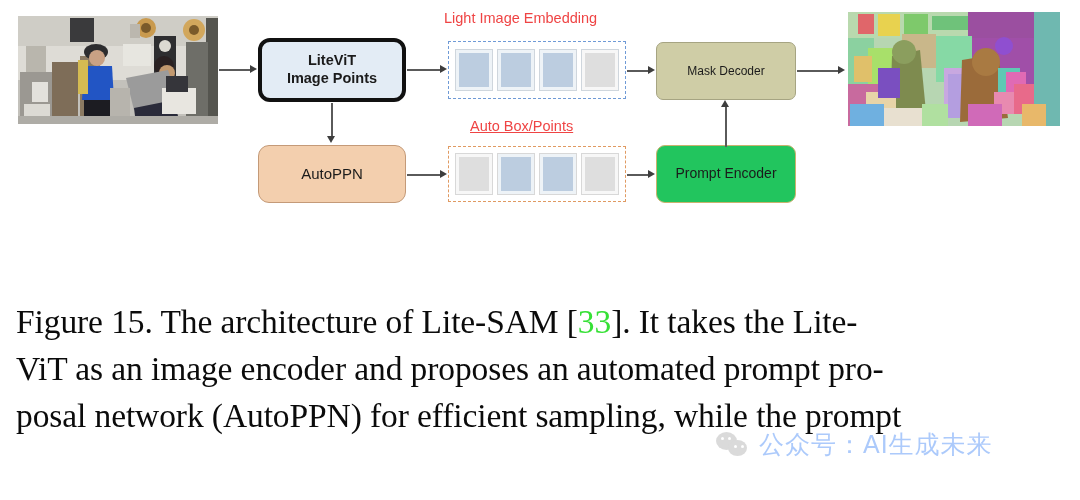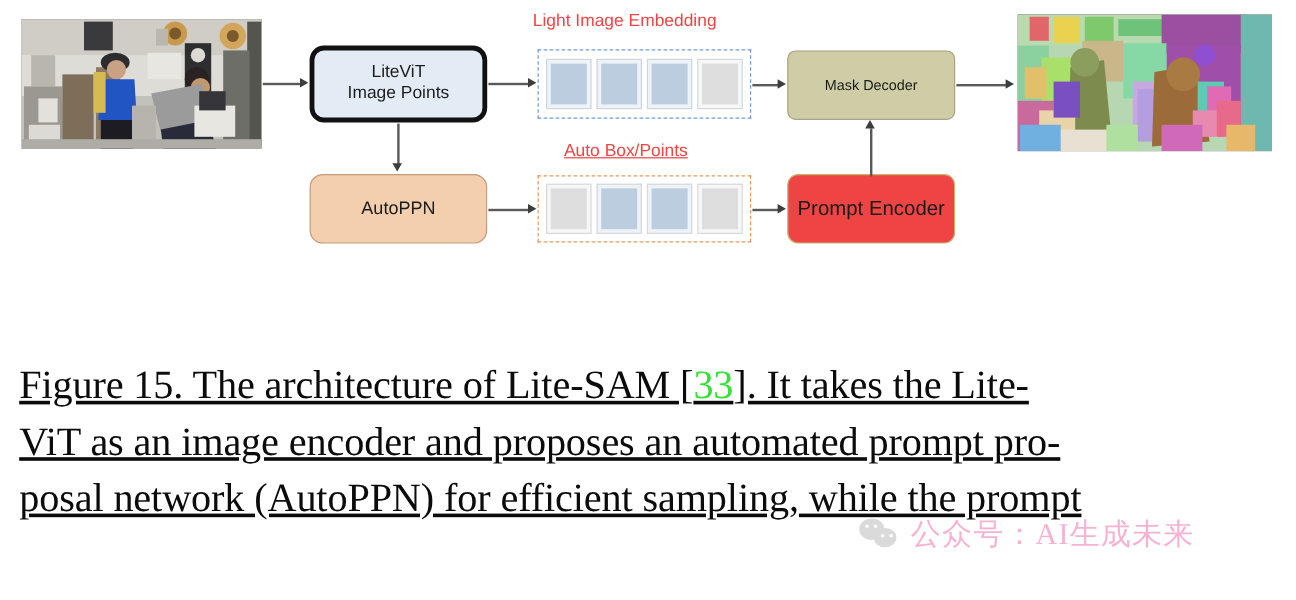--- a/index.html
+++ b/index.html
@@ -44,43 +44,43 @@
     line-height: 1.22;
     color: #1b1b1b;
   }
 
   #node-litevit {
     left: 258px; top: 38px; width: 148px; height: 64px;
     background: #e3ecf5;
     border: 4px solid #111111;
     border-radius: 12px;
     font-size: 14.5px;
-    font-weight: 400;
+    font-weight: 700;
   }
   #node-autoppn {
     left: 258px; top: 145px; width: 148px; height: 58px;
     background: #f3cfae;
     border: 1px solid #c49a78;
     border-radius: 11px;
     font-size: 15px;
     align-items: center;
   }
   #node-mask-decoder {
     left: 656px; top: 42px; width: 140px; height: 58px;
     background: #cfcda6;
     border: 1px solid #a6a482;
     border-radius: 7px;
     font-size: 12px;
   }
   #node-prompt-encoder {
     left: 656px; top: 145px; width: 140px; height: 58px;
-    background: #ef4444;
+    background: #22c55e;
     border: 1px solid #c9b26e;
     border-radius: 9px;
-    font-size: 17px;
+    font-size: 14px;
   }
 
   
   .group-label {
     position: absolute;
     font-size: 14.5px;
     color: #ef4444;
     white-space: nowrap;
   }
   #label-embedding { left: 444px; top: 10px; }
@@ -152,37 +152,37 @@
     left: 16px;
     top: 298px;
     width: 1050px;
     font-family: "Liberation Serif", serif;
     font-size: 33.5px;
     line-height: 47px;
     color: #0b0b0b;
     letter-spacing: -0.1px;
   }
   #caption .cite { color: #36e036; }
-  .cap-line { white-space: nowrap; text-decoration: underline; }
+  .cap-line { white-space: nowrap; }
 
   
   #watermark {
     position: absolute;
     left: 716px;
     top: 428px;
     display: flex;
     align-items: center;
     gap: 9px;
     opacity: 0.42;
     pointer-events: none;
   }
   #watermark .wm-text {
-    font-family: Liberation Serif, serif;
+    font-family: Liberation Sans, sans-serif;
     font-size: 25px;
-    color: #ec4899;
+    color: #3b82f6;
     white-space: nowrap;
     letter-spacing: 1px;
   }
   .wechat-icon {
     position: relative;
     width: 34px; height: 26px;
   }
   .wechat-icon .b1, .wechat-icon .b2 {
     position: absolute;
     background: #a8a8a8;

